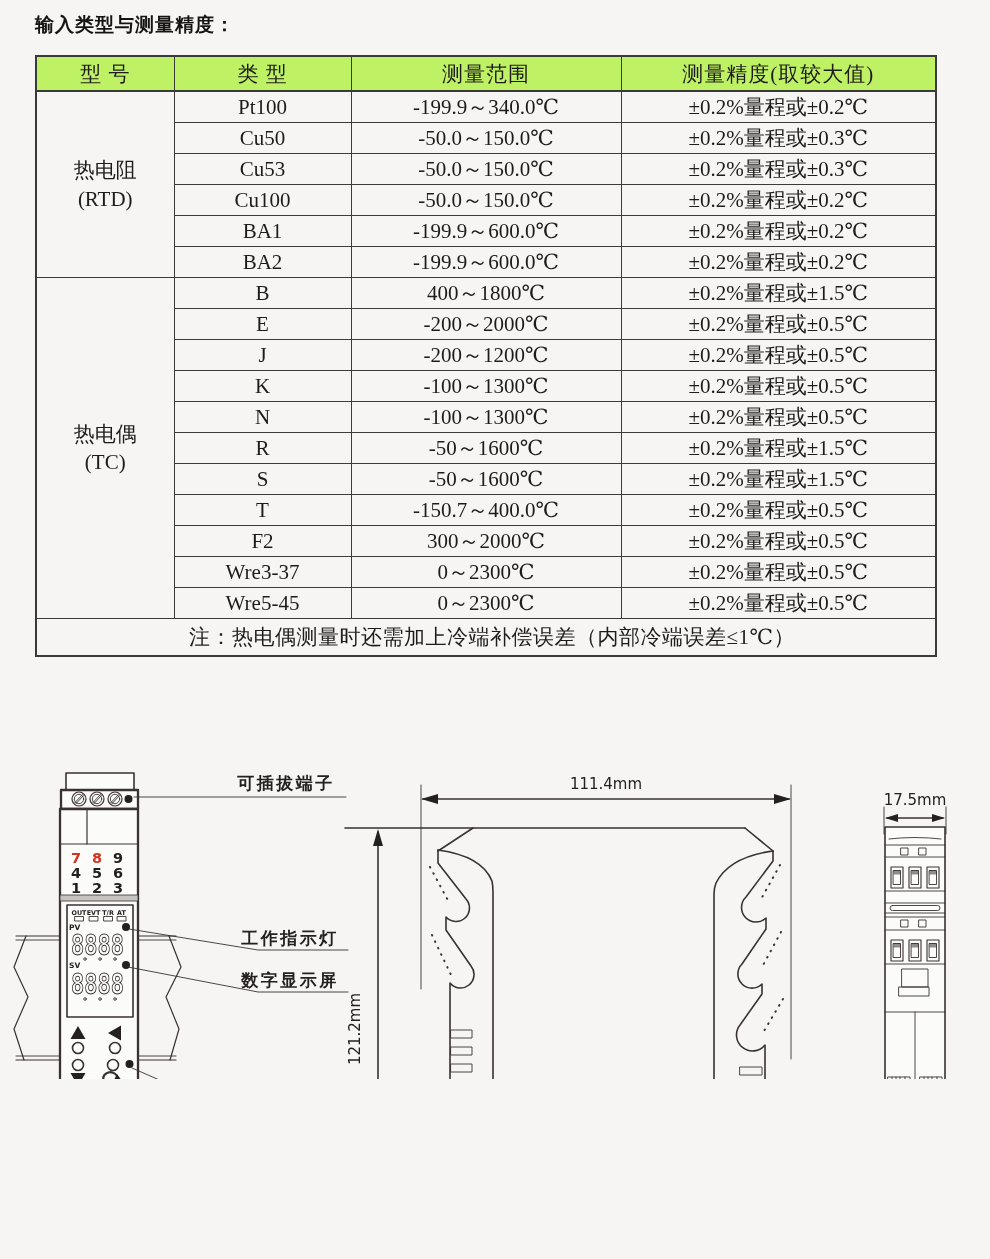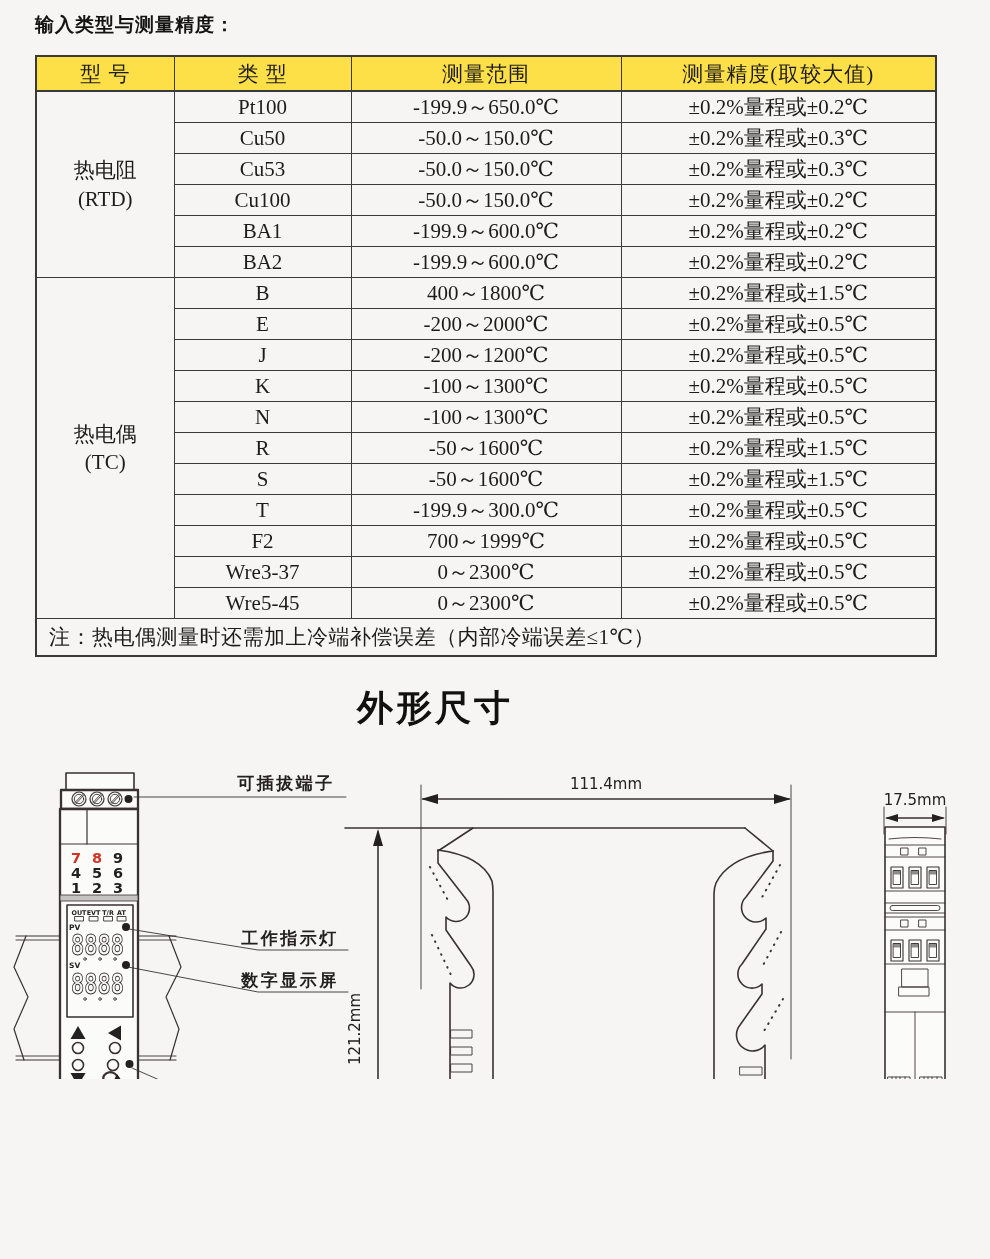--- a/index.html
+++ b/index.html
@@ -4,25 +4,25 @@
 <style>
   html,body{margin:0;padding:0;background:#f6f5f3;}
   .page{position:relative;width:990px;height:1079px;background:#f6f5f3;overflow:hidden;
         font-family:"Liberation Serif","DejaVu Serif",serif;color:#1d1b1b;}
   .doc-title{position:absolute;left:35px;top:12px;margin:0;font-size:19px;font-weight:bold;
         letter-spacing:1px;color:#151313;}
   .spec-table{position:absolute;left:35px;top:55px;width:900px;border-collapse:collapse;
         table-layout:fixed;font-size:21px;color:#1d1b1b;border:2px solid #3b3a3a;}
   .spec-table th,.spec-table td{border:1px solid #3b3a3a;text-align:center;padding:0;
         overflow:hidden;white-space:nowrap;}
-  .spec-table thead th{background:#fde047;height:33px;font-weight:normal;font-size:21px;
+  .spec-table thead th{background:#bef264;height:33px;font-weight:normal;font-size:21px;
         border-bottom:2px solid #3b3a3a;letter-spacing:1px;}
   .spec-table tbody td{height:30px;}
   .spec-table td.group{font-size:21px;line-height:1.35;margin-left:9px;}
-  .spec-table tr.note-row td{height:36px;text-align:left;padding-left:12px;font-size:21px;letter-spacing:0.5px;}
+  .spec-table tr.note-row td{height:36px;text-align:center;padding-left:12px;font-size:21px;letter-spacing:0.5px;}
   .dims-title{position:absolute;left:0;top:684px;width:870px;margin:0;text-align:center;
         font-family:"DejaVu Sans","Liberation Sans",sans-serif;font-size:36px;font-weight:bold;
         letter-spacing:3px;color:#121111;}
   .drawing-svg{position:absolute;left:0;top:739px;}
   
   .ln{stroke:#3a3134;fill:none;stroke-width:1.2;stroke-linejoin:round;stroke-linecap:round;}
   .ln2{stroke-width:2.3;}
   .ln3{stroke-width:1.6;}
   .thin{stroke-width:0.9;}
   .lnf{fill:#fbfbf9;}
@@ -59,21 +59,21 @@
         <th>测量精度(取较大值)</th>
       </tr>
     </thead>
     <tbody>
       <tr>
         <td class="group" rowspan="6">
           <span>热电阻</span><br>
           <span>(RTD)</span>
         </td>
         <td>Pt100</td>
-        <td>-199.9～650.0℃</td>
+        <td>-199.9～340.0℃</td>
         <td>±0.2%量程或±0.2℃</td>
       </tr>
       <tr>
         <td>Cu50</td>
         <td>-50.0～150.0℃</td>
         <td>±0.2%量程或±0.3℃</td>
       </tr>
       <tr>
         <td>Cu53</td>
         <td>-50.0～150.0℃</td>
@@ -128,45 +128,44 @@
         <td>-50～1600℃</td>
         <td>±0.2%量程或±1.5℃</td>
       </tr>
       <tr>
         <td>S</td>
         <td>-50～1600℃</td>
         <td>±0.2%量程或±1.5℃</td>
       </tr>
       <tr>
         <td>T</td>
-        <td>-199.9～300.0℃</td>
+        <td>-150.7～400.0℃</td>
         <td>±0.2%量程或±0.5℃</td>
       </tr>
       <tr>
         <td>F2</td>
-        <td>700～1999℃</td>
+        <td>300～2000℃</td>
         <td>±0.2%量程或±0.5℃</td>
       </tr>
       <tr>
         <td>Wre3-37</td>
         <td>0～2300℃</td>
         <td>±0.2%量程或±0.5℃</td>
       </tr>
       <tr>
         <td>Wre5-45</td>
         <td>0～2300℃</td>
         <td>±0.2%量程或±0.5℃</td>
       </tr>
       <tr class="note-row">
         <td colspan="4">注：热电偶测量时还需加上冷端补偿误差（内部冷端误差≤1℃）</td>
       </tr>
     </tbody>
   </table>
 
-  <h2 class="dims-title">外形尺寸</h2>
 
   <svg class="drawing-svg" width="990" height="520" viewBox="0 740 990 520">
     <defs>
       <g id="screw">
         <circle r="7" class="ln lnf"></circle>
         <circle r="4.7" class="ln thin"></circle>
         <line x1="-4.4" y1="4" x2="3.4" y2="-4.4" class="ln thin"></line>
         <line x1="-3.2" y1="4.9" x2="4.4" y2="-3.4" class="ln thin"></line>
       </g>
       <g id="vent">

